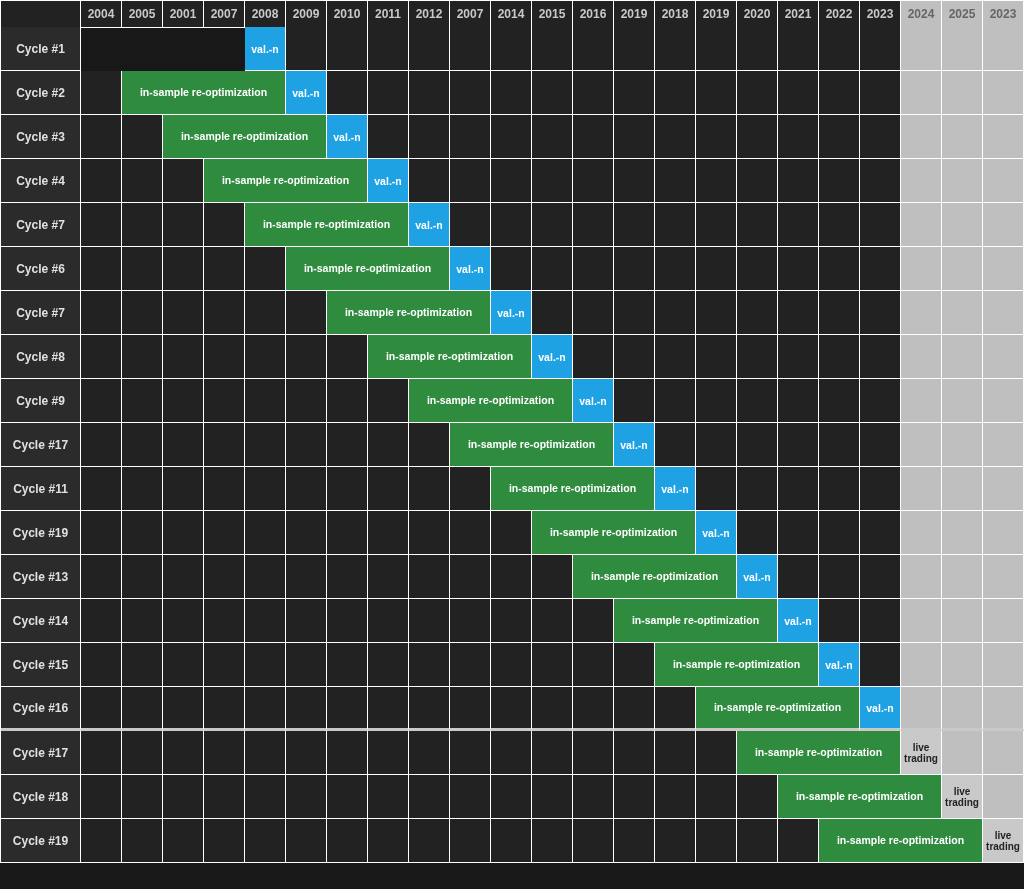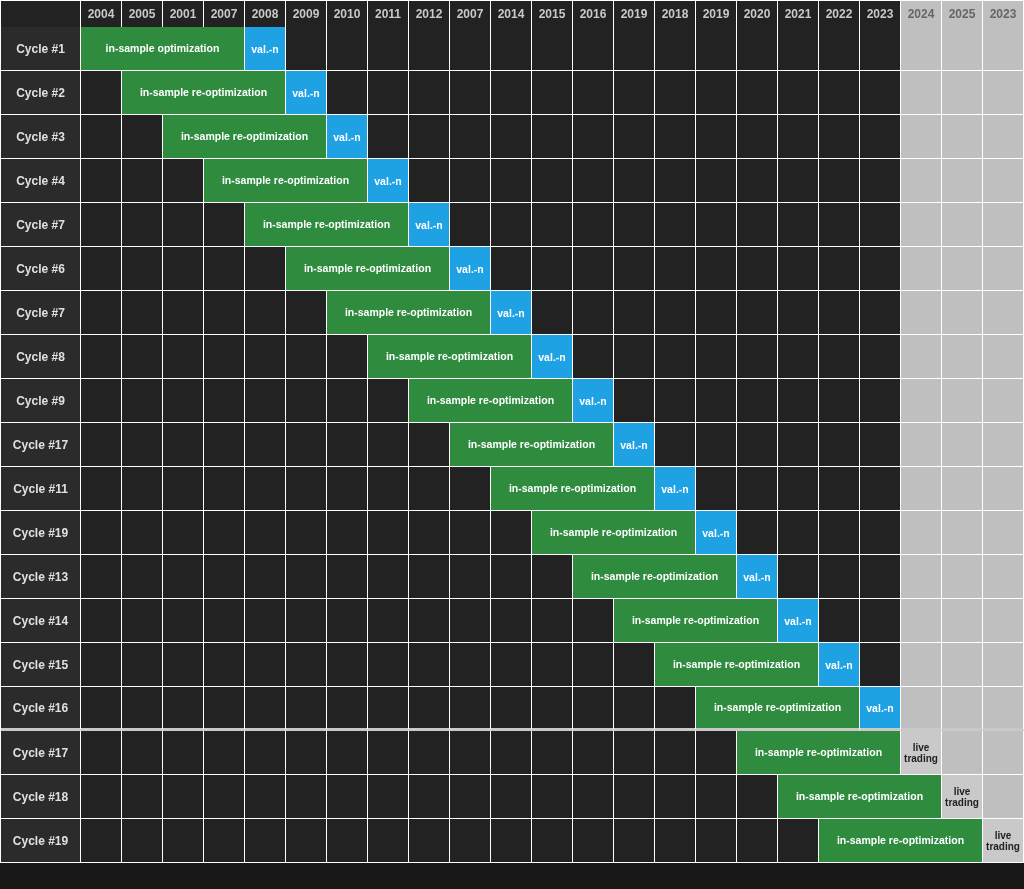--- a/index.html
+++ b/index.html
@@ -93,21 +93,20 @@
     <div class="cell head" style="grid-area: 1 / 16;">2018</div>
     <div class="cell head" style="grid-area: 1 / 17;">2019</div>
     <div class="cell head" style="grid-area: 1 / 18;">2020</div>
     <div class="cell head" style="grid-area: 1 / 19;">2021</div>
     <div class="cell head" style="grid-area: 1 / 20;">2022</div>
     <div class="cell head" style="grid-area: 1 / 21;">2023</div>
     <div class="cell head yr-future" style="grid-area: 1 / 22;">2024</div>
     <div class="cell head yr-future" style="grid-area: 1 / 23;">2025</div>
     <div class="cell head yr-future" style="grid-area: 1 / 24;">2023</div>
     <div class="cell rowlabel" style="grid-area: 2 / 1;">Cycle #1</div>
-    <div class="cell opt" style="grid-area: 2 / 2 / auto / span 4;">in-sample optimization</div>
     <div class="cell val" style="grid-area: 2 / 6;">val.-n</div>
     <div class="cell" style="grid-area: 2 / 7;"></div>
     <div class="cell" style="grid-area: 2 / 8;"></div>
     <div class="cell" style="grid-area: 2 / 9;"></div>
     <div class="cell" style="grid-area: 2 / 10;"></div>
     <div class="cell" style="grid-area: 2 / 11;"></div>
     <div class="cell" style="grid-area: 2 / 12;"></div>
     <div class="cell" style="grid-area: 2 / 13;"></div>
     <div class="cell" style="grid-area: 2 / 14;"></div>
     <div class="cell" style="grid-area: 2 / 15;"></div>

